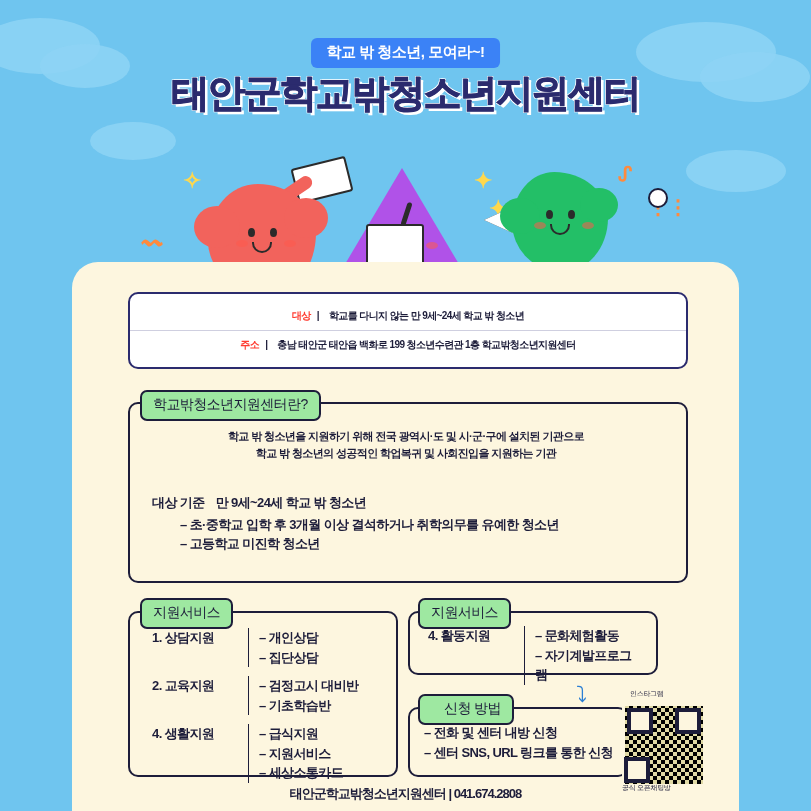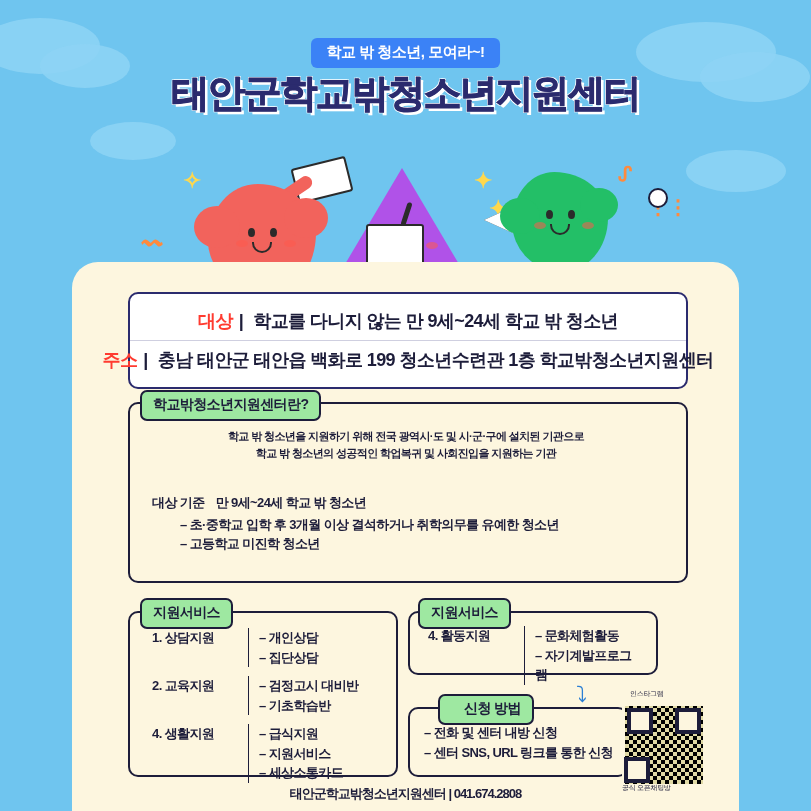--- a/index.html
+++ b/index.html
@@ -199,41 +199,41 @@
     background: #ffffff;
     border: 2px solid #2b2b6e;
     border-radius: 10px;
     padding: 8px 0;
   }
   .info-row {
     display: flex;
     align-items: center;
     justify-content: center;
     padding: 7px 12px;
-    font-size: 18px;
+    font-size: 10px;
     color: #1d1d3a;
     letter-spacing: -0.6px;
   }
   .info-row + .info-row {
     border-top: 1.5px solid #cfcfe0;
   }
   .info-label {
     color: #ff3b30;
     font-weight: bold;
     margin-right: 10px;
     white-space: nowrap;
   }
   .info-label .bar { color: #1d1d3a; margin-left: 6px; }
   .info-value { font-weight: bold; white-space: nowrap; }
 
   
   .chip {
     position: absolute;
     font-size: 14px;
-    font-weight: bold;
+    font-weight: normal;
     color: #1d1d3a;
     background: #9ee8a1;
     border: 2px solid #1d1d3a;
     border-radius: 7px;
     padding: 4px 11px 5px;
     letter-spacing: -0.6px;
     white-space: nowrap;
     text-align: right;
   }
 
@@ -526,21 +526,21 @@
     <div class="svc-row">
       <div class="svc-num">4. 활동지원</div>
       <div class="svc-items">
         <div>문화체험활동</div>
         <div>자기계발프로그램</div>
       </div>
     </div>
   </div>
 
   <div class="outline-box apply-box"></div>
-  <div class="chip" style="left:438px;top:694px;padding-left:24px;">신청 방법</div>
+  <div class="chip" style="left:418px;top:694px;padding-left:24px;">신청 방법</div>
   <div class="svc-list" style="left:424px;top:723px;width:192px;">
     <div>– <span>전화 및 센터 내방 신청</span></div>
     <div>– <span>센터 SNS, URL 링크를 통한 신청</span></div>
   </div>
 
   <div class="arrow">⤵</div>
   <div class="qr-caption">인스타그램</div>
   <div class="qr"></div>
   <div class="qr-bl"></div>
   <div class="qr-caption2">공식 오픈채팅방</div>

